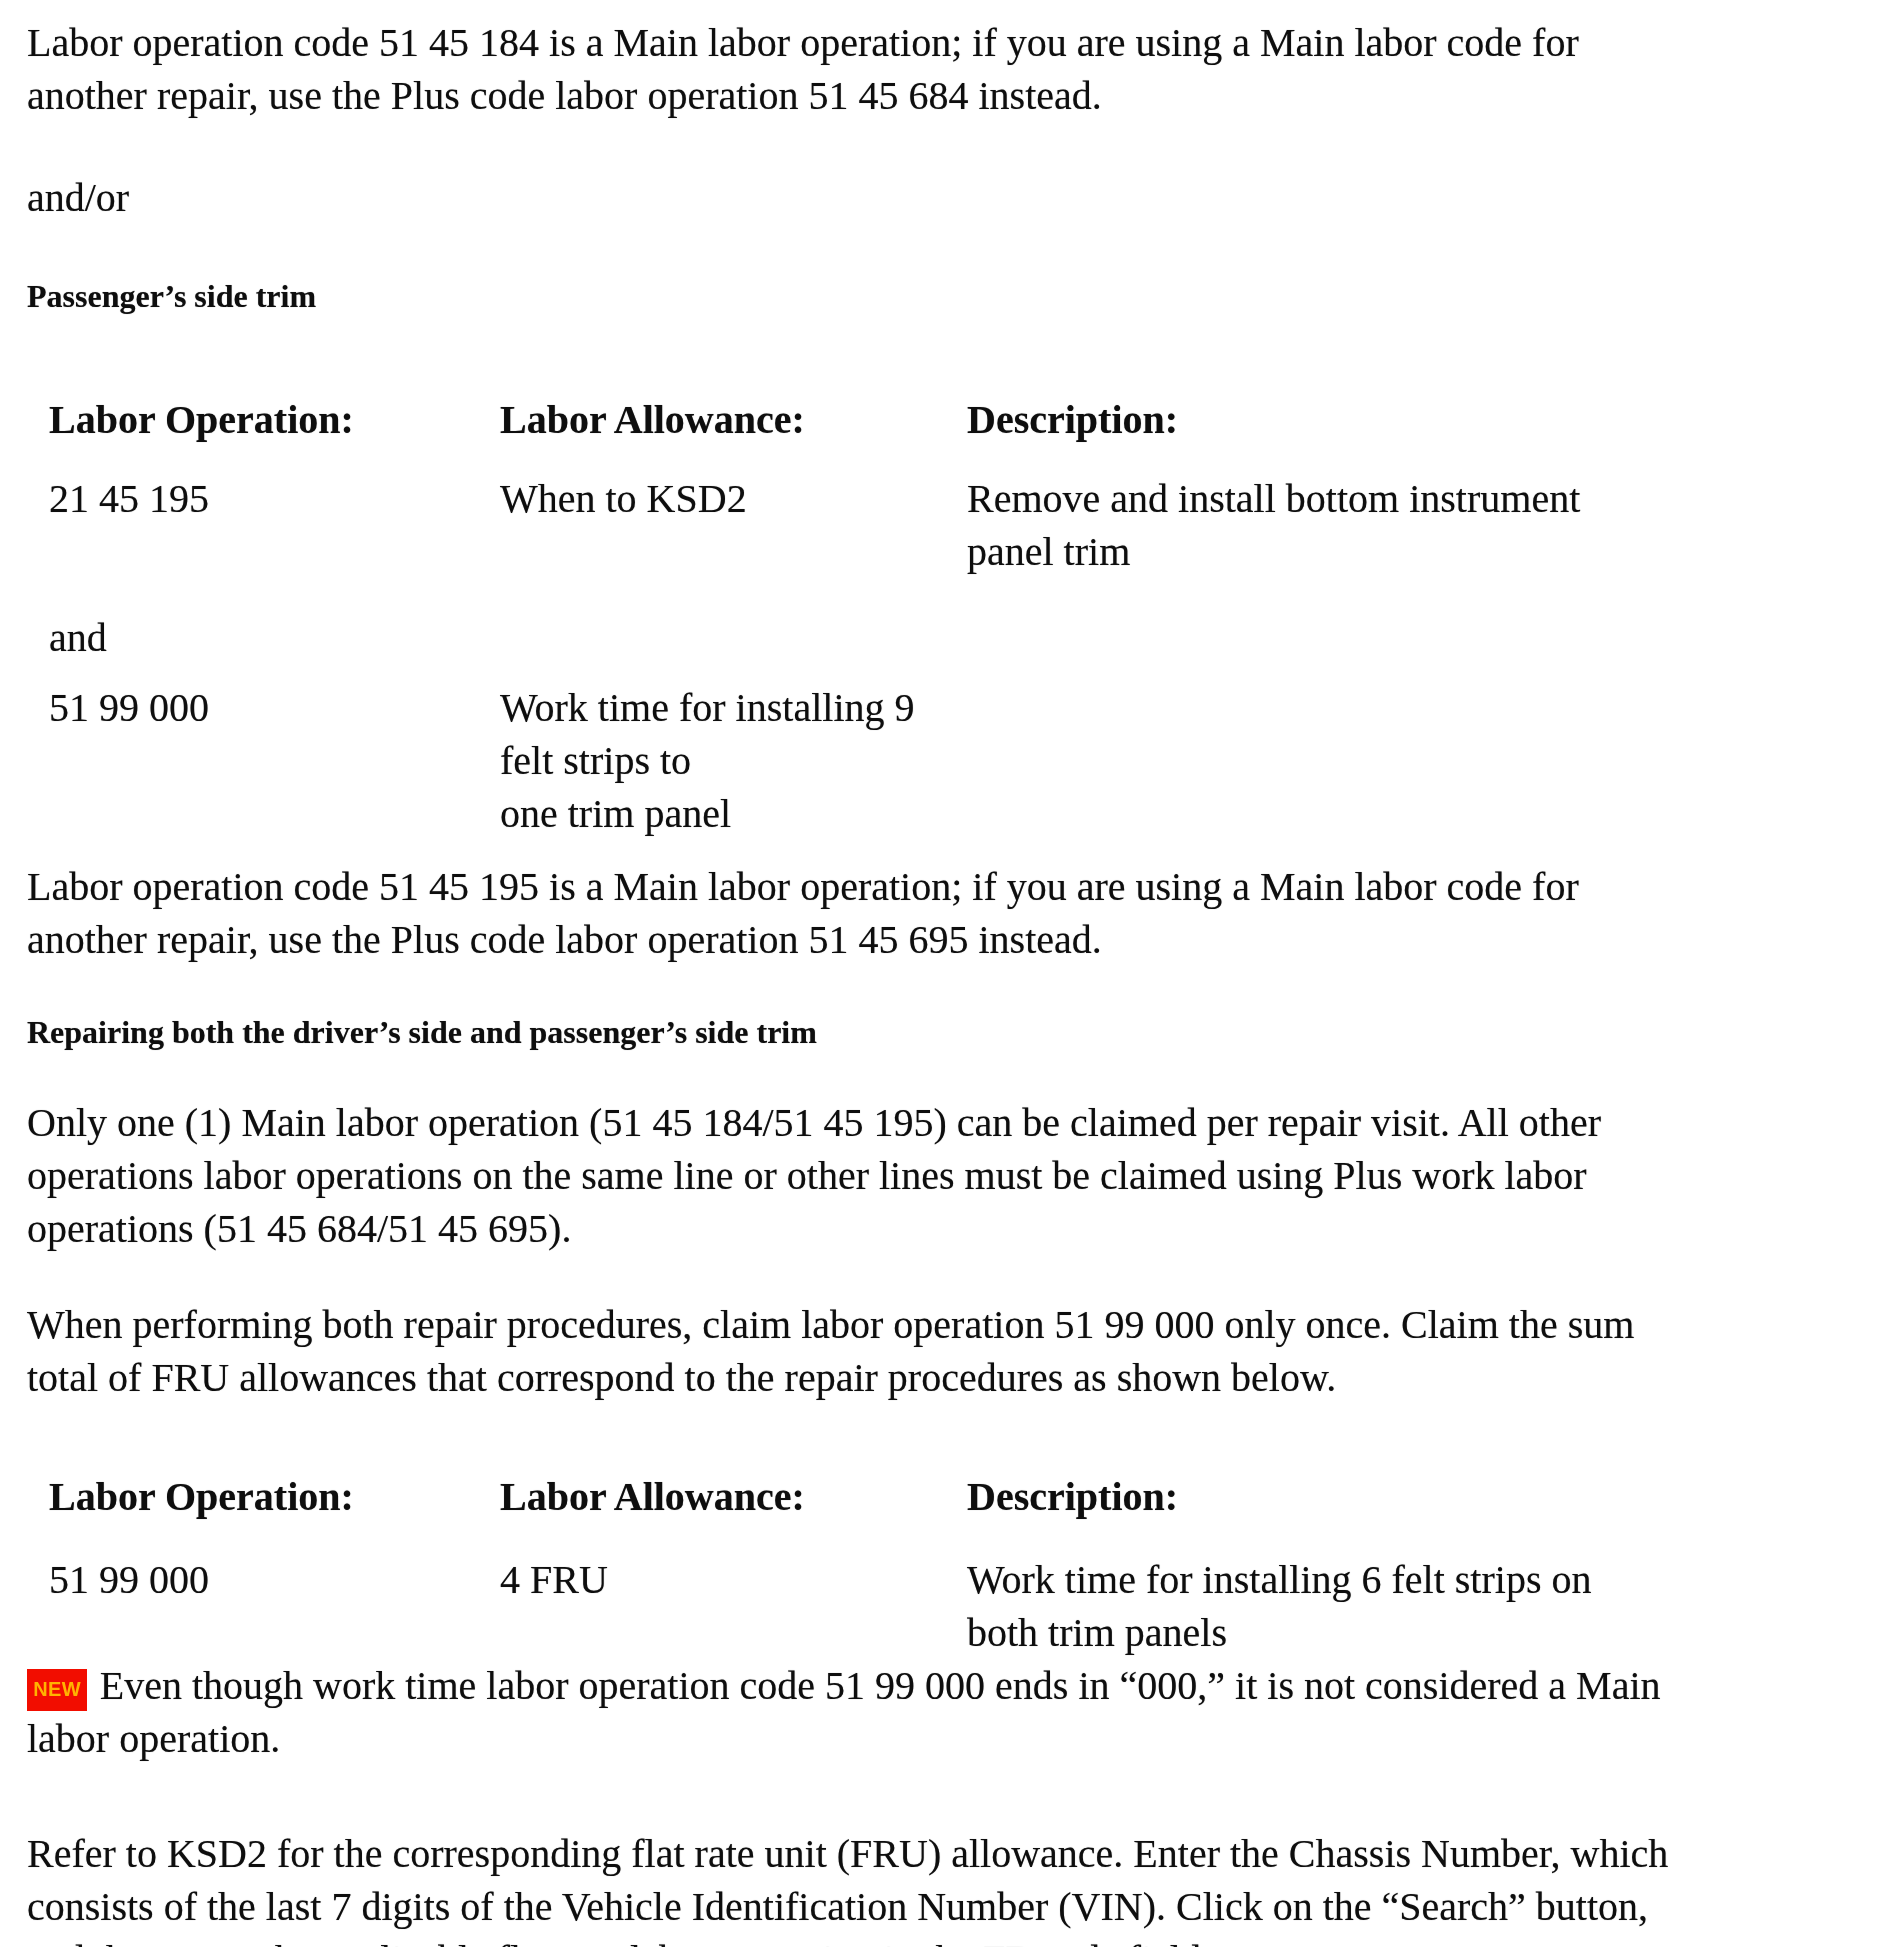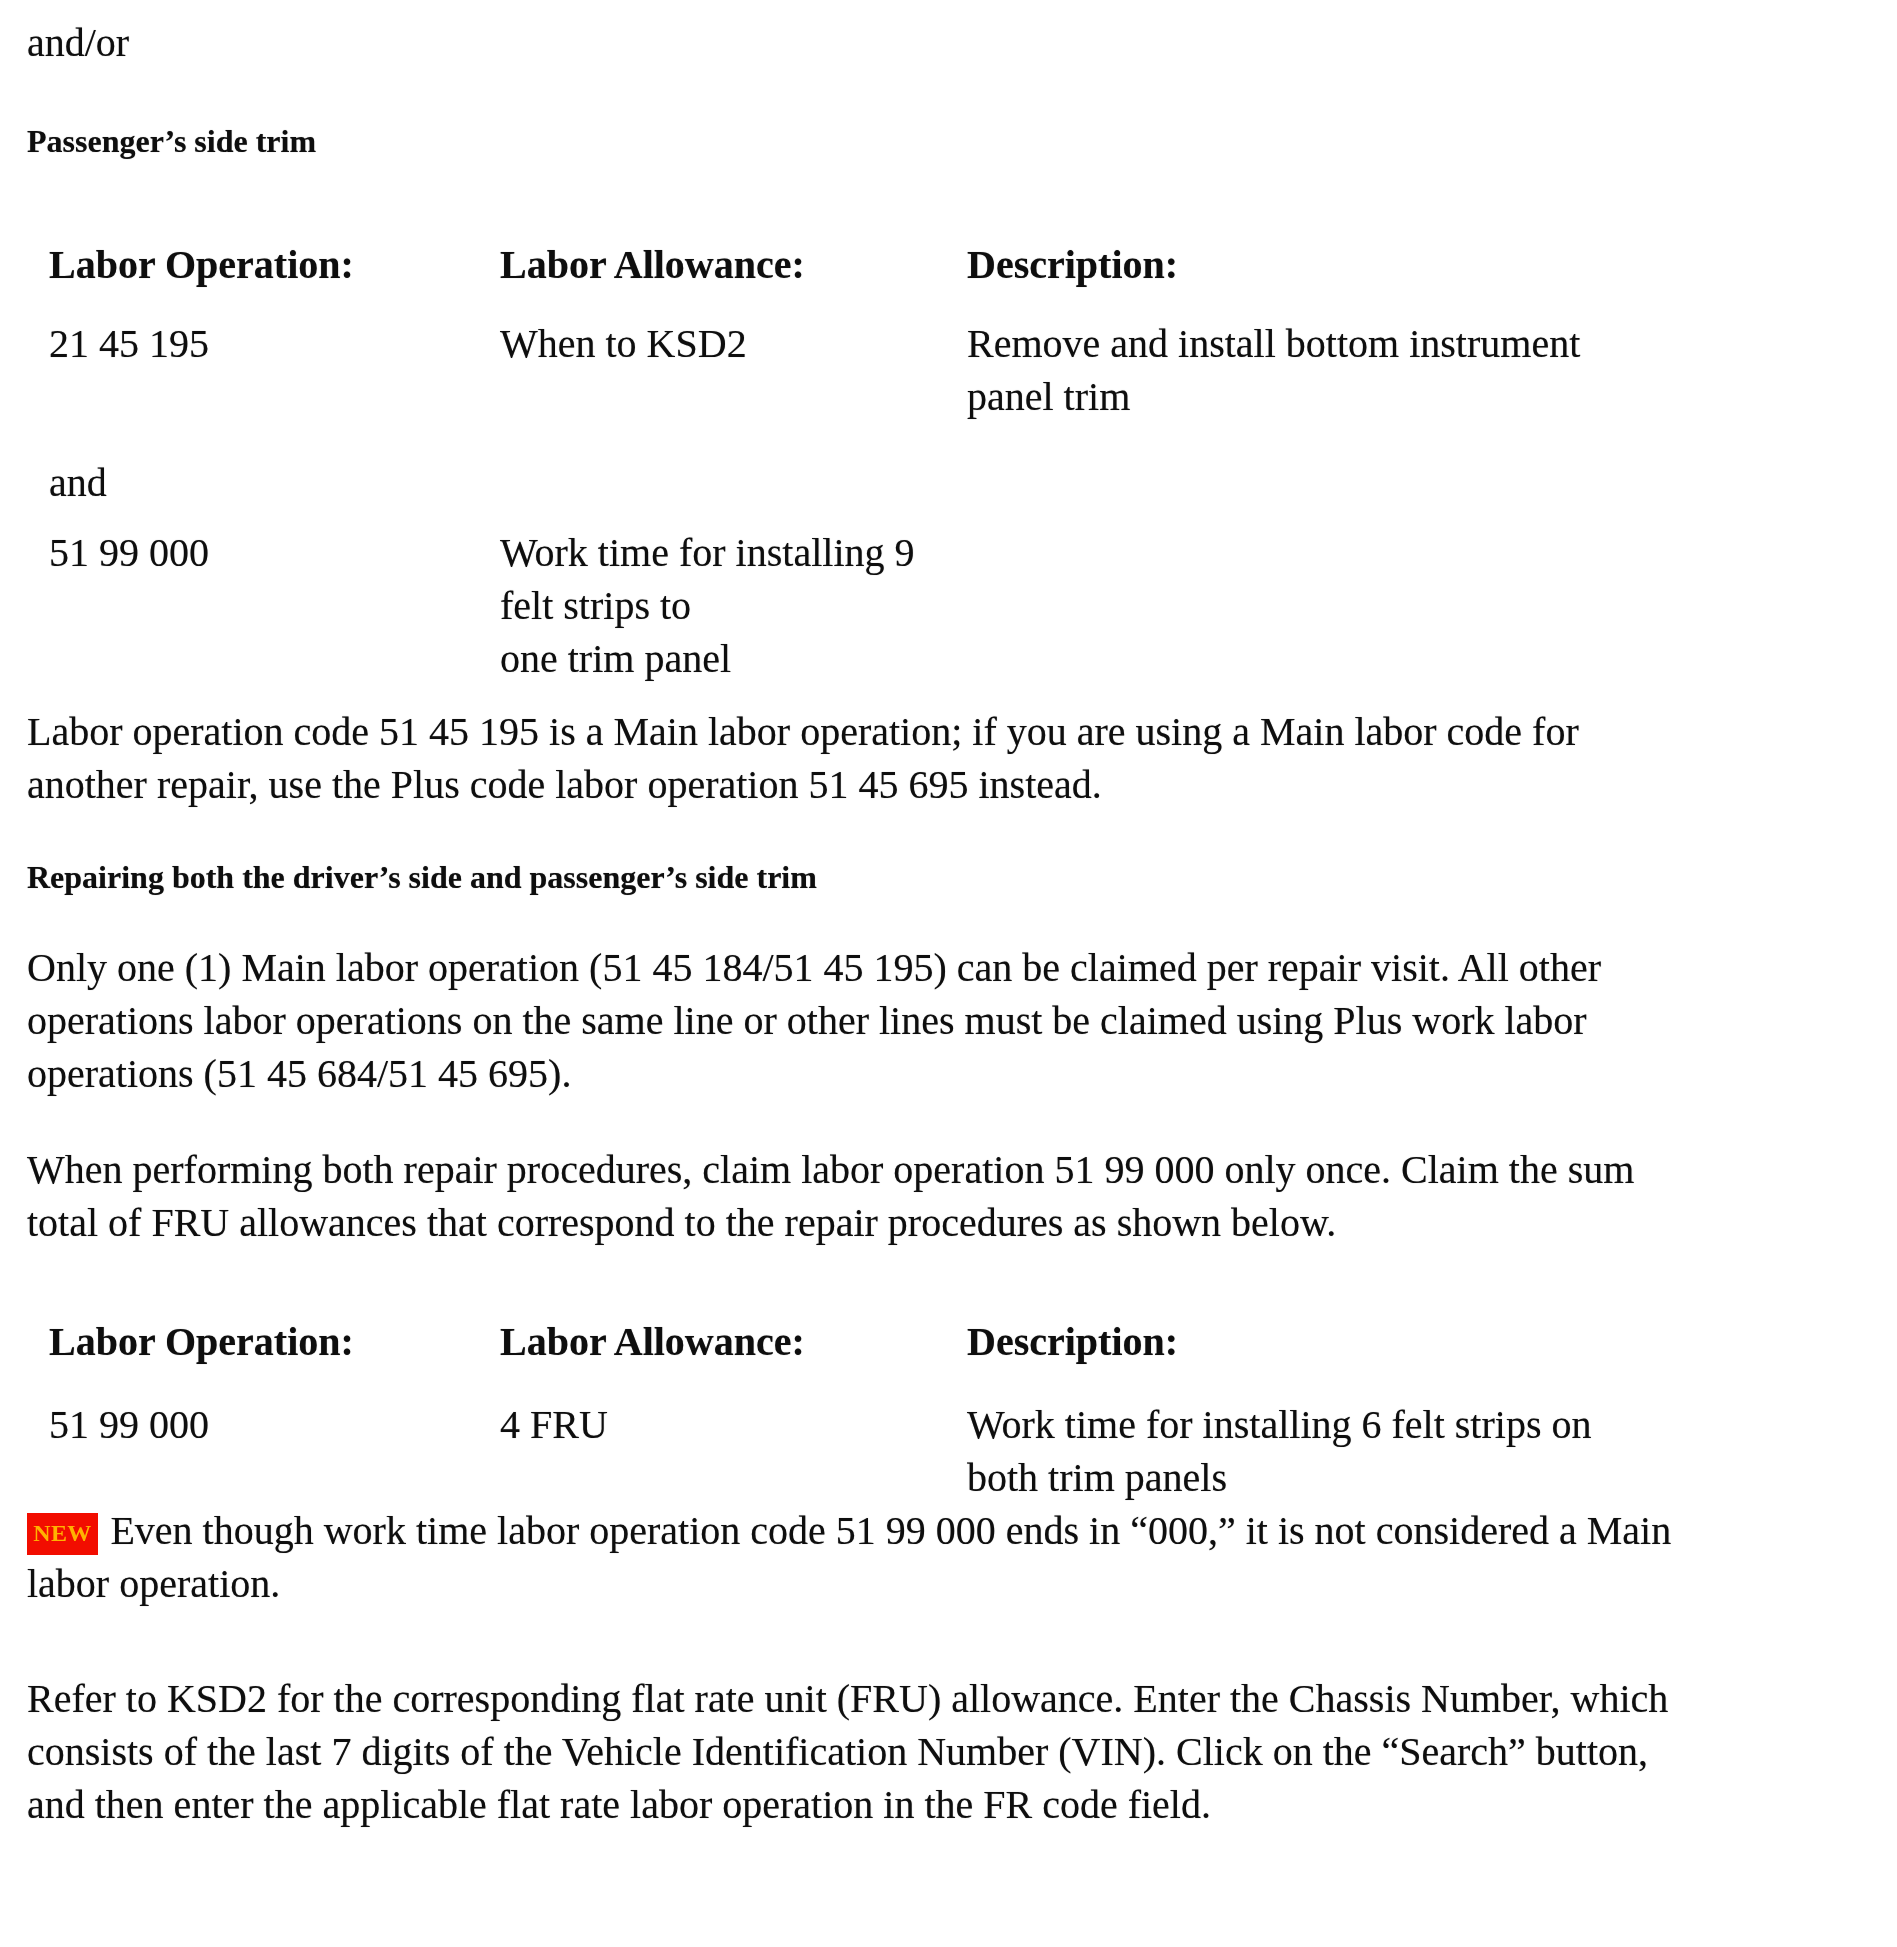--- a/index.html
+++ b/index.html
@@ -50,36 +50,38 @@
   .thead .cell { font-weight: bold; }
   .t1-head { margin-bottom: 26px; }
   .t1-row1 { margin-bottom: 33px; }
   .t1-conn { margin-bottom: 17px; }
   .t1-row2 { margin-bottom: 19.6px; }
   .t2-head { margin-bottom: 30px; }
   .t2-row1 { margin-bottom: 0; }
 
   .new-badge {
     display: inline-block;
-    font-family: Liberation Serif, serif;
+    font-family: Liberation Sans, sans-serif;
     font-weight: bold;
-    font-size: 24px;
+    font-size: 20px;
     line-height: 28px;
     padding: 6.2px 6.2px 8px 6.2px;
     margin-right: 12.5px;
     vertical-align: 2.7px;
     text-shadow: none;
     letter-spacing: 0.4px;
   }
 </style>
 </head>
 <body>
 
 <div class="page">
 
+  <p class="para mb-intro">Labor operation code 51 45 184 is a Main labor operation; if you are using a Main labor code for
+another repair, use the Plus code labor operation 51 45 684 instead.</p>
 
   <p class="para mb-andor">and/or</p>
 
   <h2 class="doc-heading mb-h1">Passenger’s side trim</h2>
 
   <div class="labor-table">
     <div class="trow thead t1-head">
       <div class="cell">Labor Operation:</div>
       <div class="cell">Labor Allowance:</div>
       <div class="cell">Description:</div>

